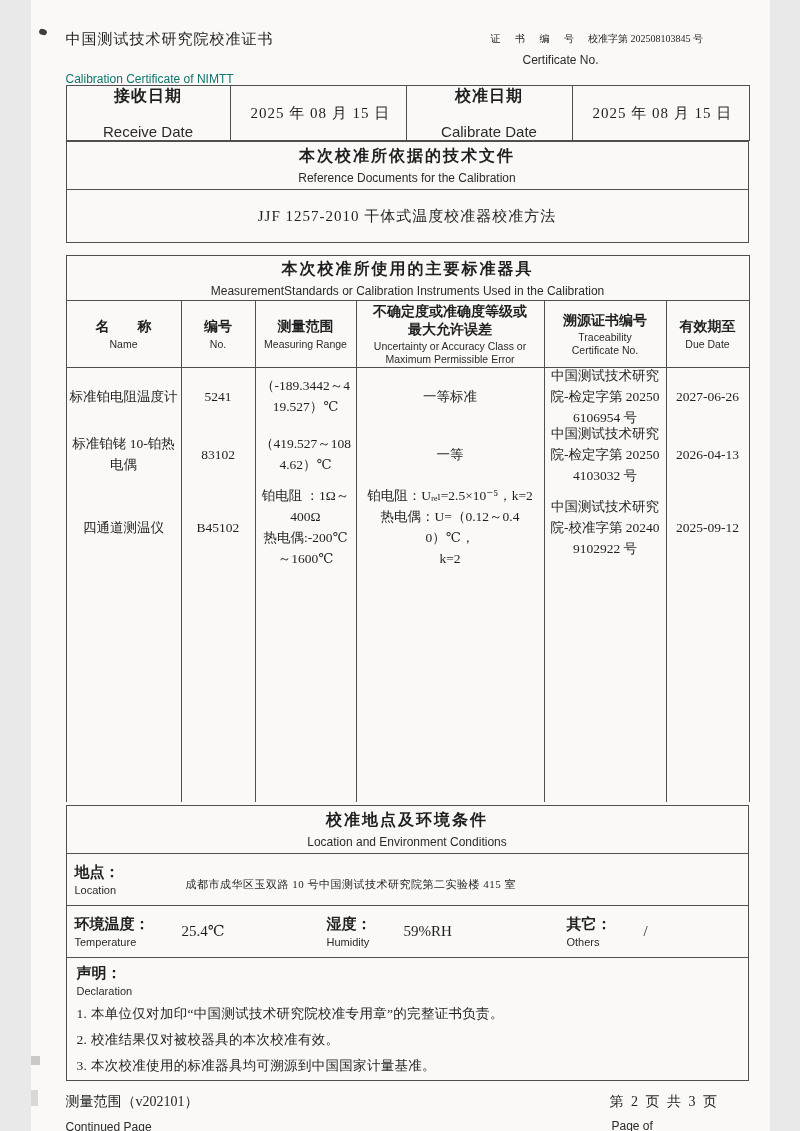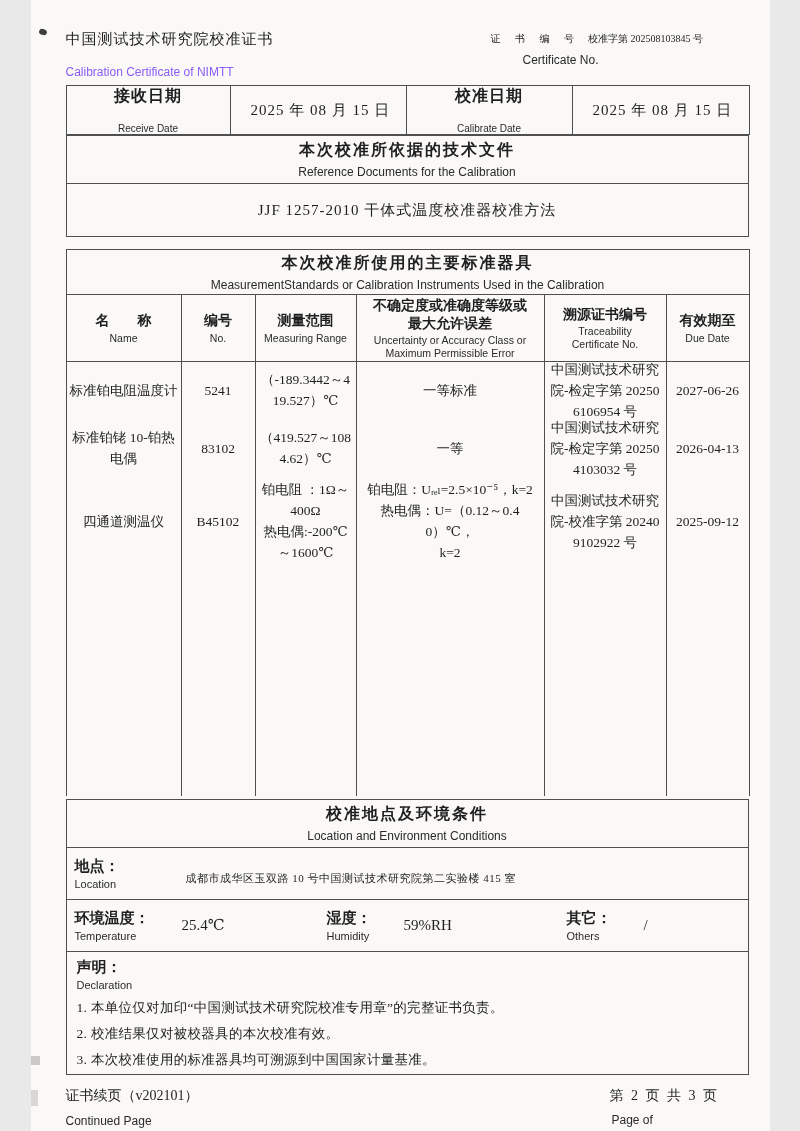--- a/index.html
+++ b/index.html
@@ -10,33 +10,33 @@
     margin:0 auto;
     background:#faf9f7;
     color:#1f1f1f;
     font-family:"Liberation Serif","DejaVu Serif",serif;
     overflow:hidden;
   }
 
   
   .doc-header { position:relative; margin:30px 35px 0 35px; height:52px; }
   .hdr-title-cn { font-size:15px; letter-spacing:1px; }
-  .hdr-title-en { font-family:"Liberation Sans","DejaVu Sans",sans-serif; font-size:12px; color:#8b5cf6; margin-top:16px; }
+  .hdr-title-en { font-family:"Liberation Sans","DejaVu Sans",sans-serif; font-size:12px; color:#0f766e; margin-top:23px; }
   .hdr-right { position:absolute; left:425px; top:2px; }
   .cert-line { font-size:10px; white-space:nowrap; }
   .cert-label { letter-spacing:6px; }
   .cert-value { margin-left:8px; }
   .cert-en { font-family:"Liberation Sans","DejaVu Sans",sans-serif; font-size:12px; color:#2a2a2a; margin-top:7px; margin-left:32px; }
 
   
   table.sheet { border-collapse:collapse; table-layout:fixed; width:683px; margin-left:35px; }
   table.sheet td, table.sheet th { border:1px solid #4f4f4f; font-weight:normal; vertical-align:middle; }
 
   .lbl-cn { font-family:"Liberation Sans","DejaVu Sans",sans-serif; font-size:16px; font-weight:600; letter-spacing:1px; }
-  .lbl-en { font-family:"Liberation Sans","DejaVu Sans",sans-serif; font-size:10px; color:#2a2a2a; margin-top:16px; font-weight:400; }
+  .lbl-en { font-family:"Liberation Sans","DejaVu Sans",sans-serif; font-size:15px; color:#2a2a2a; margin-top:16px; font-weight:400; }
 
   
   .date-table { margin-top:3px; }
   .date-table td { height:48px; }
   .cell-center { text-align:center; }
   .date-val { font-size:15px; padding-left:20px; letter-spacing:1px; }
 
   
   .ref-table { margin-top:0px; }
   .ref-title-cell { height:48px; text-align:center; }
@@ -283,21 +283,21 @@
         <div class="decl-item">1. 本单位仅对加印“中国测试技术研究院校准专用章”的完整证书负责。</div>
         <div class="decl-item">2. 校准结果仅对被校器具的本次校准有效。</div>
         <div class="decl-item">3. 本次校准使用的标准器具均可溯源到中国国家计量基准。</div>
       </div>
     </td>
         </tr>
   </tbody>
     </table>
 
   <div class="doc-footer">
-    <div class="foot-left-cn">证书续页（v202101）</div>
+    <div class="foot-left-cn">测量范围（v202101）</div>
     <div class="foot-left-en">Continued Page</div>
     <div class="foot-right">
       <div class="foot-right-cn">第 2 页 共 3 页</div>
       <div class="foot-right-en">Page of</div>
     </div>
   </div>
 
 </div>
 
 </body></html>

